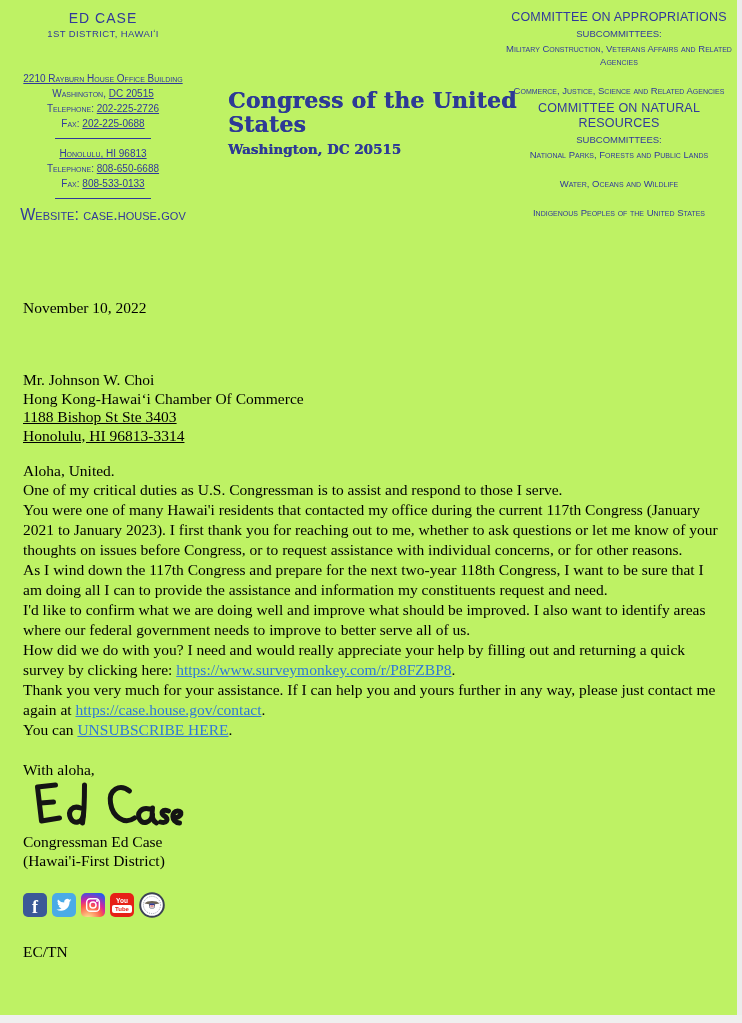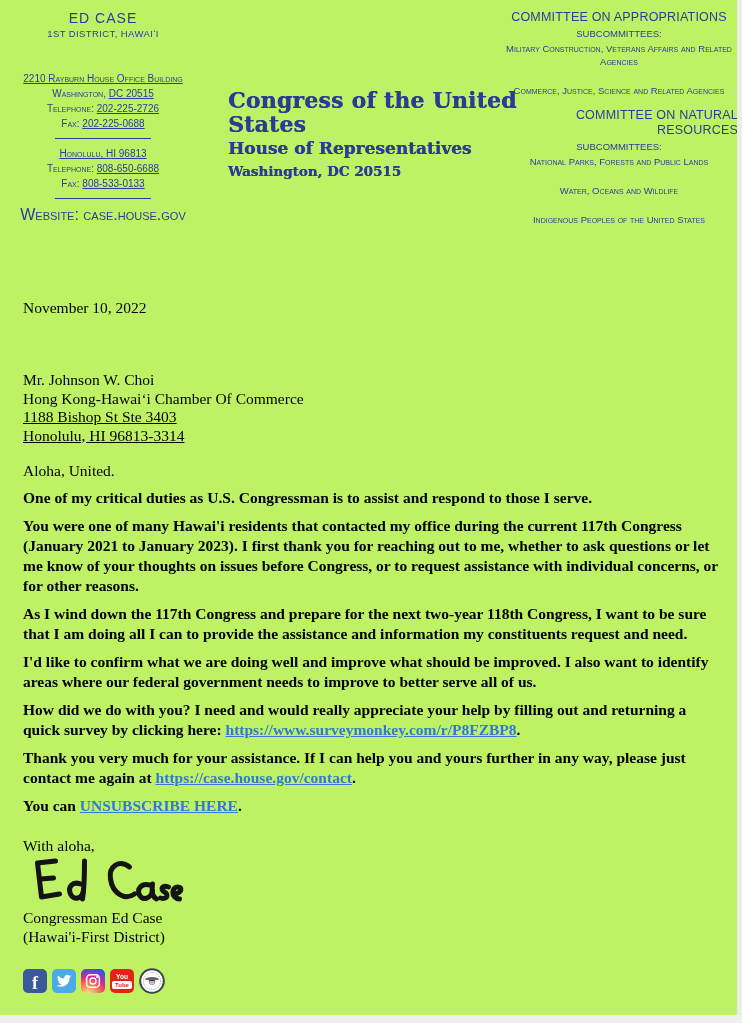--- a/index.html
+++ b/index.html
@@ -22,29 +22,29 @@
   .lh-c1{font-size:22px;line-height:24px;letter-spacing:.2px;text-shadow:.4px 0 0 #2e3a96;}
   .lh-c2{font-size:17px;line-height:19px;margin-top:3px;text-shadow:.4px 0 0 #2e3a96;}
   .lh-c3{font-size:13.5px;line-height:15px;margin-top:6px;text-shadow:.3px 0 0 #2e3a96;}
 
   .lh-right{position:absolute;left:500px;top:10px;width:238px;text-align:center;
             font-family:"Liberation Sans", sans-serif;color:#31399b;}
   .cmte-title{font-size:12.5px;line-height:15px;letter-spacing:.2px;}
   .cmte-sub{font-size:9.5px;margin-top:3px;}
   .cmte-item{font-size:9.5px;line-height:13px;margin-top:3px;}
   .cmte-gap{margin-top:16px;}
-  .cmte-title2{margin-top:11px;text-align:right;}
+  .cmte-title2{margin-top:4px;}
 
   
   .letter-body{position:absolute;left:23px;right:24px;top:298px;
                font-size:15.5px;line-height:20px;}
   .date{margin:0 0 54px 0;line-height:19px;}
   .recipient div{line-height:18.5px;}
   .salutation{margin-top:16px;line-height:19px;}
-  .para{margin-top:8px;font-weight:bold;}
+  .para{margin-top:0;}
   a.link{color:#3079d8;text-decoration:underline;cursor:pointer;}
   .closing{margin-top:20px;line-height:19px;}
 
   .sig-wrap{margin-top:1px;height:52px;}
   .sig-wrap svg{display:block;}
   .signer div{line-height:19px;}
 
   
   .social{margin-top:22px;display:flex;align-items:center;gap:5px;height:26px;}
   .sicon{width:24px;height:24px;border-radius:5px;display:flex;align-items:center;
@@ -92,21 +92,20 @@
       <div><span class="sc">Fax: </span><span class="u">808-533-0133</span></div>
     </div>
 
     <hr class="lh-divider">
 
     <div class="lh-website sc">Website: case.house.gov</div>
   </div>
 
   <div class="lh-center">
     <div class="lh-c1">Congress of the United States</div>
-    <div class="lh-c2">House of Representatives</div>
     <div class="lh-c3">Washington, DC 20515</div>
   </div>
 
   <div class="lh-right">
     <div class="cmte-title">COMMITTEE ON APPROPRIATIONS</div>
     <div class="cmte-sub">SUBCOMMITTEES:</div>
     <div class="cmte-item sc">Military Construction, Veterans Affairs and Related Agencies</div>
     <div class="cmte-item sc cmte-gap">Commerce, Justice, Science and Related Agencies</div>
     <div class="cmte-title cmte-title2">COMMITTEE ON NATURAL RESOURCES</div>
     <div class="cmte-sub">SUBCOMMITTEES:</div>

